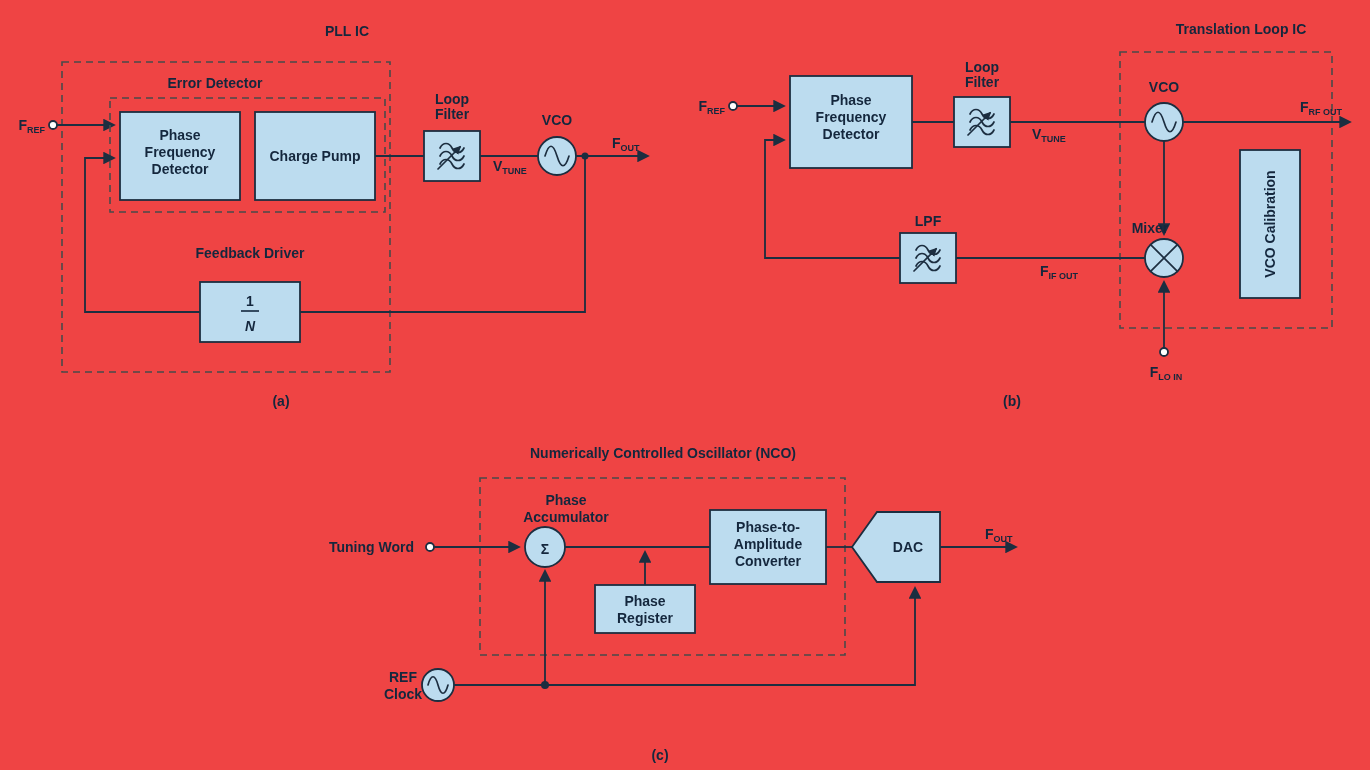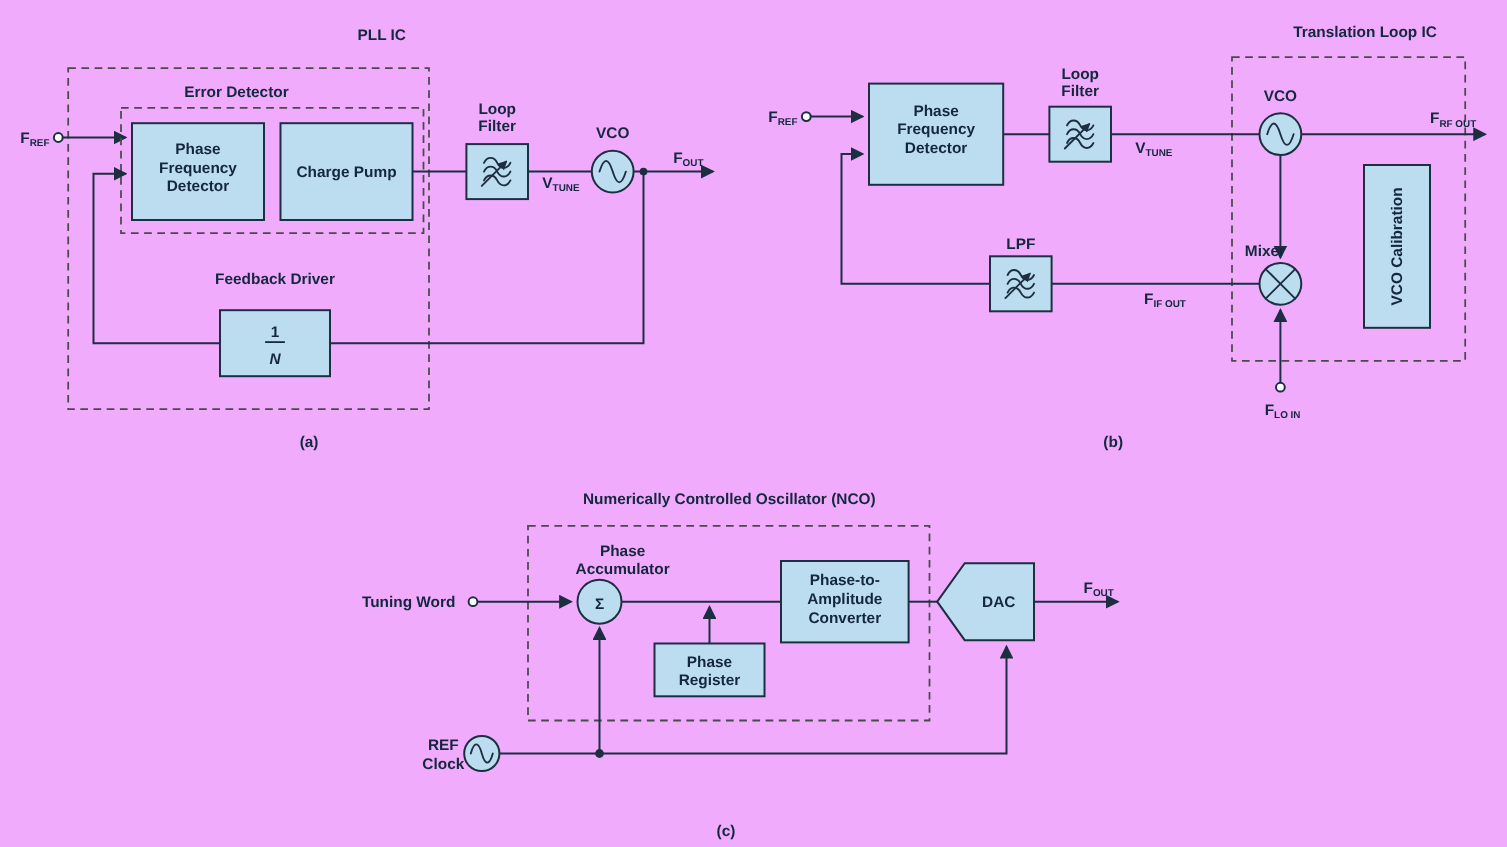--- a/index.html
+++ b/index.html
@@ -1,16 +1,16 @@
 <!DOCTYPE html>
 <html><head>
 <meta charset="utf-8">
 <style>
   html,body { margin:0; padding:0; background:#ffffff; }
-  .stage { position:relative; width:1370px; height:770px; background:#f0abfc; overflow:hidden; }
+  .stage { position:relative; width:1370px; height:770px; background:#ef4444; overflow:hidden; }
   svg { display:block; }
   .blk  { fill:#bcdcef; stroke:#1c2e40; stroke-width:1.8; }
   .wire { stroke:#1c2e40; stroke-width:1.8; fill:none; }
   .dash { fill:none; stroke:#4a4a4a; stroke-width:1.6; stroke-dasharray:7 5; }
   .icon { stroke:#1c2e40; stroke-width:1.7; fill:none; stroke-linecap:round; }
   .term { fill:#ffffff; stroke:#1c2e40; stroke-width:1.8; }
   .dot  { fill:#1c2e40; stroke:none; }
   .lbl  { font-family:"Liberation Sans", sans-serif; font-weight:700; font-size:14px; fill:#14273d; }
   .sub  { font-size:9px; font-weight:700; }
   .ital { font-style:italic; }

